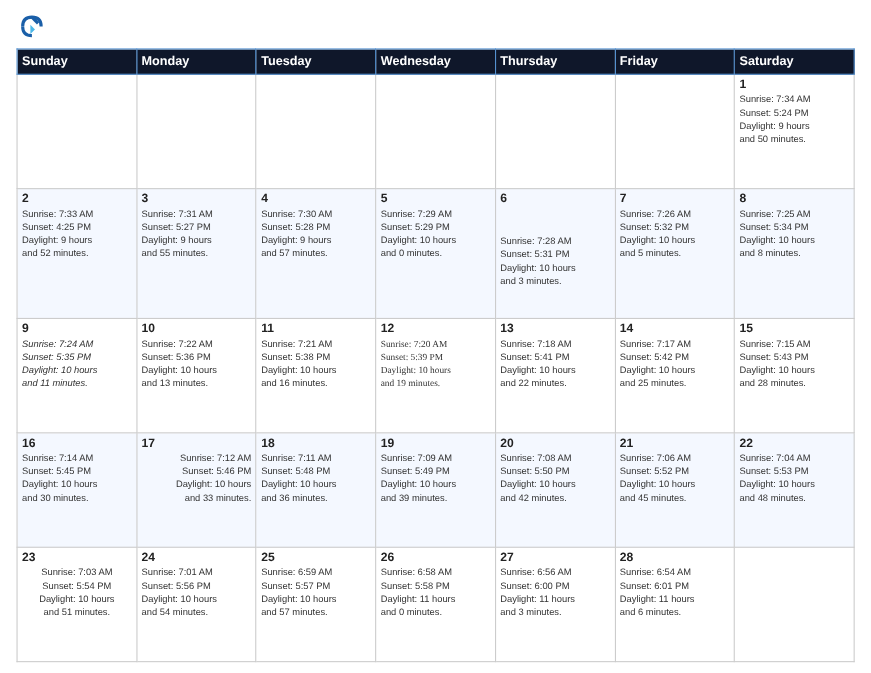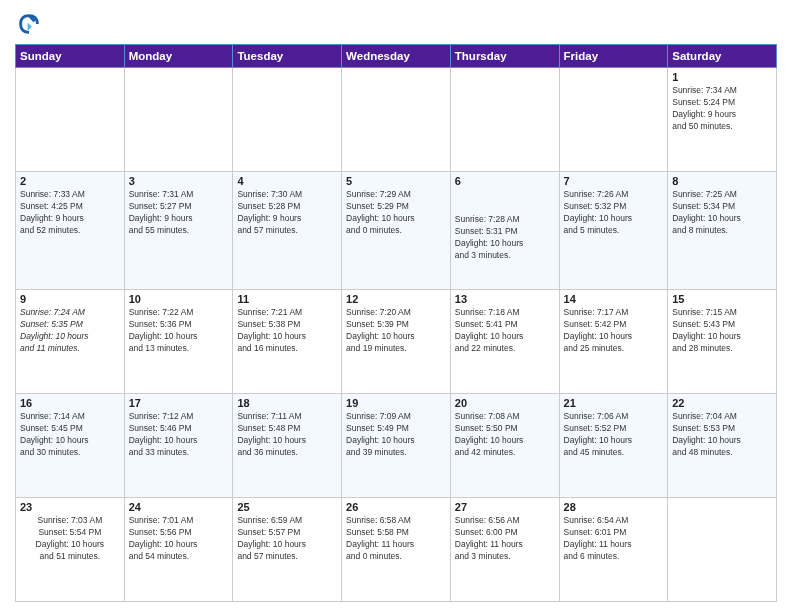--- a/index.html
+++ b/index.html
@@ -89,21 +89,21 @@
     .empty {
       background: #f9f9f9;
     }
     tr:nth-child(even) td {
       background: #f4f8ff;
     }
     tr:nth-child(odd) td {
       background: #ffffff;
     }
     .calendar thead tr th {
-      background: #4c1d95;
+      background: #0f172a;
     }
   </style>
 </head>
 <body>
 
 <div class="page">
   <div class="header">
     <div class="logo">
       <svg class="logo-icon" viewBox="0 0 40 40">
         <rect width="40" height="40" fill="#fff"></rect>
@@ -218,21 +218,21 @@
           </td>
           <td>
             <span class="day-num">11</span>
             <div class="day-info" style="white-space: pre-line;">Sunrise: 7:21 AM
 Sunset: 5:38 PM
 Daylight: 10 hours
 and 16 minutes.</div>
           </td>
           <td>
             <span class="day-num">12</span>
-            <div class="day-info" style="white-space: pre-line;">Sunrise: 7:20 AM
+            <div class="day-info" style="white-space: pre-line; font-family: Liberation Serif, serif;">Sunrise: 7:20 AM
 Sunset: 5:39 PM
 Daylight: 10 hours
 and 19 minutes.</div>
           </td>
           <td>
             <span class="day-num">13</span>
             <div class="day-info" style="white-space: pre-line;">Sunrise: 7:18 AM
 Sunset: 5:41 PM
 Daylight: 10 hours
 and 22 minutes.</div>
@@ -255,21 +255,21 @@
         <tr>
           <td>
             <span class="day-num">16</span>
             <div class="day-info" style="white-space: pre-line;">Sunrise: 7:14 AM
 Sunset: 5:45 PM
 Daylight: 10 hours
 and 30 minutes.</div>
           </td>
           <td>
             <span class="day-num">17</span>
-            <div class="day-info" style="white-space: pre-line;">Sunrise: 7:12 AM
+            <div class="day-info" style="white-space: pre-line; text-align: right;">Sunrise: 7:12 AM
 Sunset: 5:46 PM
 Daylight: 10 hours
 and 33 minutes.</div>
           </td>
           <td>
             <span class="day-num">18</span>
             <div class="day-info" style="white-space: pre-line;">Sunrise: 7:11 AM
 Sunset: 5:48 PM
 Daylight: 10 hours
 and 36 minutes.</div>

